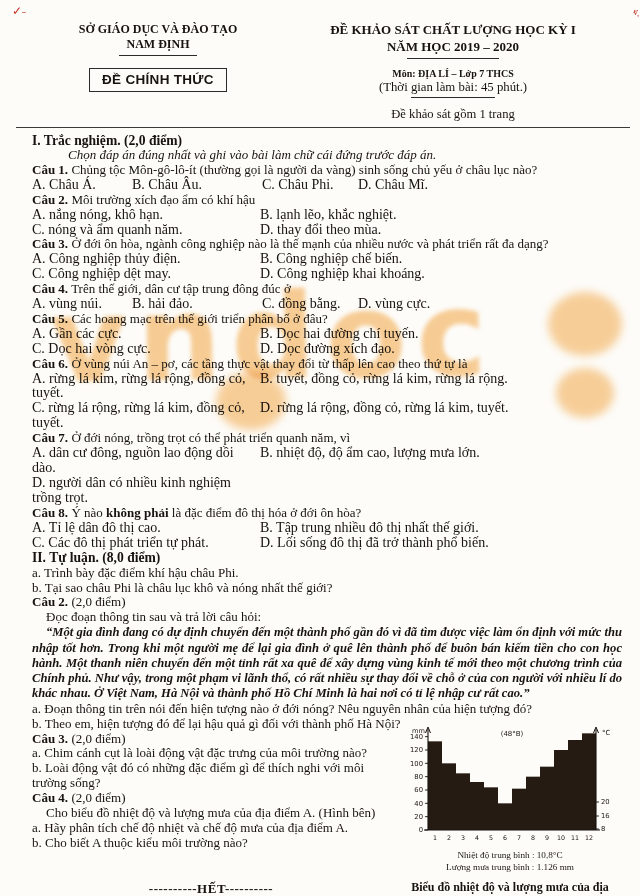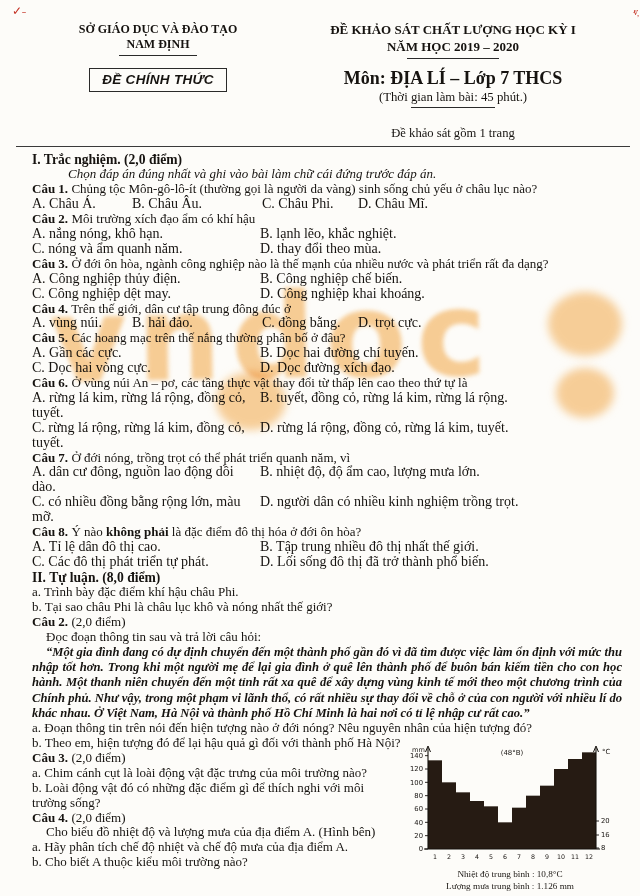--- a/index.html
+++ b/index.html
@@ -11,25 +11,25 @@
   .page{position:relative;padding:22px 18px 0 32px;z-index:1;}
   
   .header{display:flex;align-items:flex-start;}
   .h-left{width:252px;text-align:center;}
   .h-right{flex:1;text-align:center;}
   .h-org{font-weight:bold;font-size:12px;line-height:1.25;}
   .short-rule{width:78px;border-top:1.4px solid #2a2a2a;margin:3px auto 12px auto;}
   .short-rule2{width:92px;border-top:1.3px solid #2a2a2a;margin:2px auto 2px auto;}
   .short-rule3{width:84px;border-top:1.1px solid #2a2a2a;margin:1px auto 0 auto;}
   .exam-box{display:inline-block;border:1.6px solid #2a2a2a;padding:3px 12px 4px 12px;
-    font-family:"Liberation Sans",sans-serif;font-weight:bold;font-size:13.5px;letter-spacing:.3px;font-style:italic;}
+    font-family:"Liberation Sans",sans-serif;font-weight:bold;font-size:13.5px;letter-spacing:.3px;}
   .h-title{font-weight:bold;font-size:13px;line-height:1.3;}
-  .h-sub{font-weight:bold;font-size:18px;line-height:1.3;margin-top:8px;}
+  .h-sub{font-weight:bold;font-size:10px;line-height:1.3;margin-top:8px;}
   .h-time{font-size:12.8px;line-height:1.25;}
-  .h-note{font-size:12.6px;margin-top:18px;}
+  .h-note{font-size:12.6px;margin-top:9px;}
   .page-rule{border:none;border-top:1.6px solid #3a3a3a;margin:5px -8px 5px -16px;}
   
   .sec-head{font-weight:bold;font-size:13.6px;line-height:15.2px;}
   .line{font-size:13px;line-height:14.9px;}
   .instr{font-style:italic;text-indent:36px;}
   .indent{text-indent:14px;}
   .opts2{display:grid;grid-template-columns:228px 1fr;}
   .opts4{display:grid;grid-template-columns:100px 130px 96px 1fr;}
   .opts2 span,.opts4 span{font-size:14px;line-height:14.9px;}
   .passage{font-style:italic;font-weight:600;text-align:justify;text-indent:14px;
@@ -120,26 +120,26 @@
       <span>D. Công nghiệp khai khoáng.</span>
     </div>
   </div>
 
   <div>
     <div class="line"><b>Câu 4.</b><span> Trên thế giới, dân cư tập trung đông đúc ở</span></div>
     <div class="opts4">
       <span>A. vùng núi.</span>
       <span>B. hải đảo.</span>
       <span>C. đồng bằng.</span>
-      <span>D. trọt cực.</span>
-    </div>
-  </div>
-
-  <div>
-    <div class="line"><b>Câu 5.</b><span> Các hoang mạc trên thế nắng thường phân bố ở đâu?</span></div>
+      <span>D. vùng cực.</span>
+    </div>
+  </div>
+
+  <div>
+    <div class="line"><b>Câu 5.</b><span> Các hoang mạc trên thế giới triển phân bố ở đâu?</span></div>
     <div class="opts2">
       <span>A. Gần các cực.</span>
       <span>B. Dọc hai đường chí tuyến.</span>
       <span>C. Dọc hai vòng cực.</span>
       <span>D. Dọc đường xích đạo.</span>
     </div>
   </div>
 
   <div>
     <div class="line"><b>Câu 6.</b><span> Ở vùng núi An – pơ, các tầng thực vật thay đổi từ thấp lên cao theo thứ tự là</span></div>
@@ -149,21 +149,20 @@
       <span>C. rừng lá rộng, rừng lá kim, đồng cỏ, tuyết.</span>
       <span>D. rừng lá rộng, đồng cỏ, rừng lá kim, tuyết.</span>
     </div>
   </div>
 
   <div>
     <div class="line"><b>Câu 7.</b><span> Ở đới nóng, trồng trọt có thể phát triển quanh năm, vì</span></div>
     <div class="opts2">
       <span>A. dân cư đông, nguồn lao động dồi dào.</span>
       <span>B. nhiệt độ, độ ẩm cao, lượng mưa lớn.</span>
-      <span>C. có nhiều đồng bằng rộng lớn, màu mỡ.</span>
       <span>D. người dân có nhiều kinh nghiệm trồng trọt.</span>
     </div>
   </div>
 
   <div>
     <div class="line">
       <b>Câu 8.</b><span> Ý nào </span><b>không phải</b><span> là đặc điểm đô thị hóa ở đới ôn hòa?</span>
     </div>
     <div class="opts2">
       <span>A. Tỉ lệ dân đô thị cao.</span>

